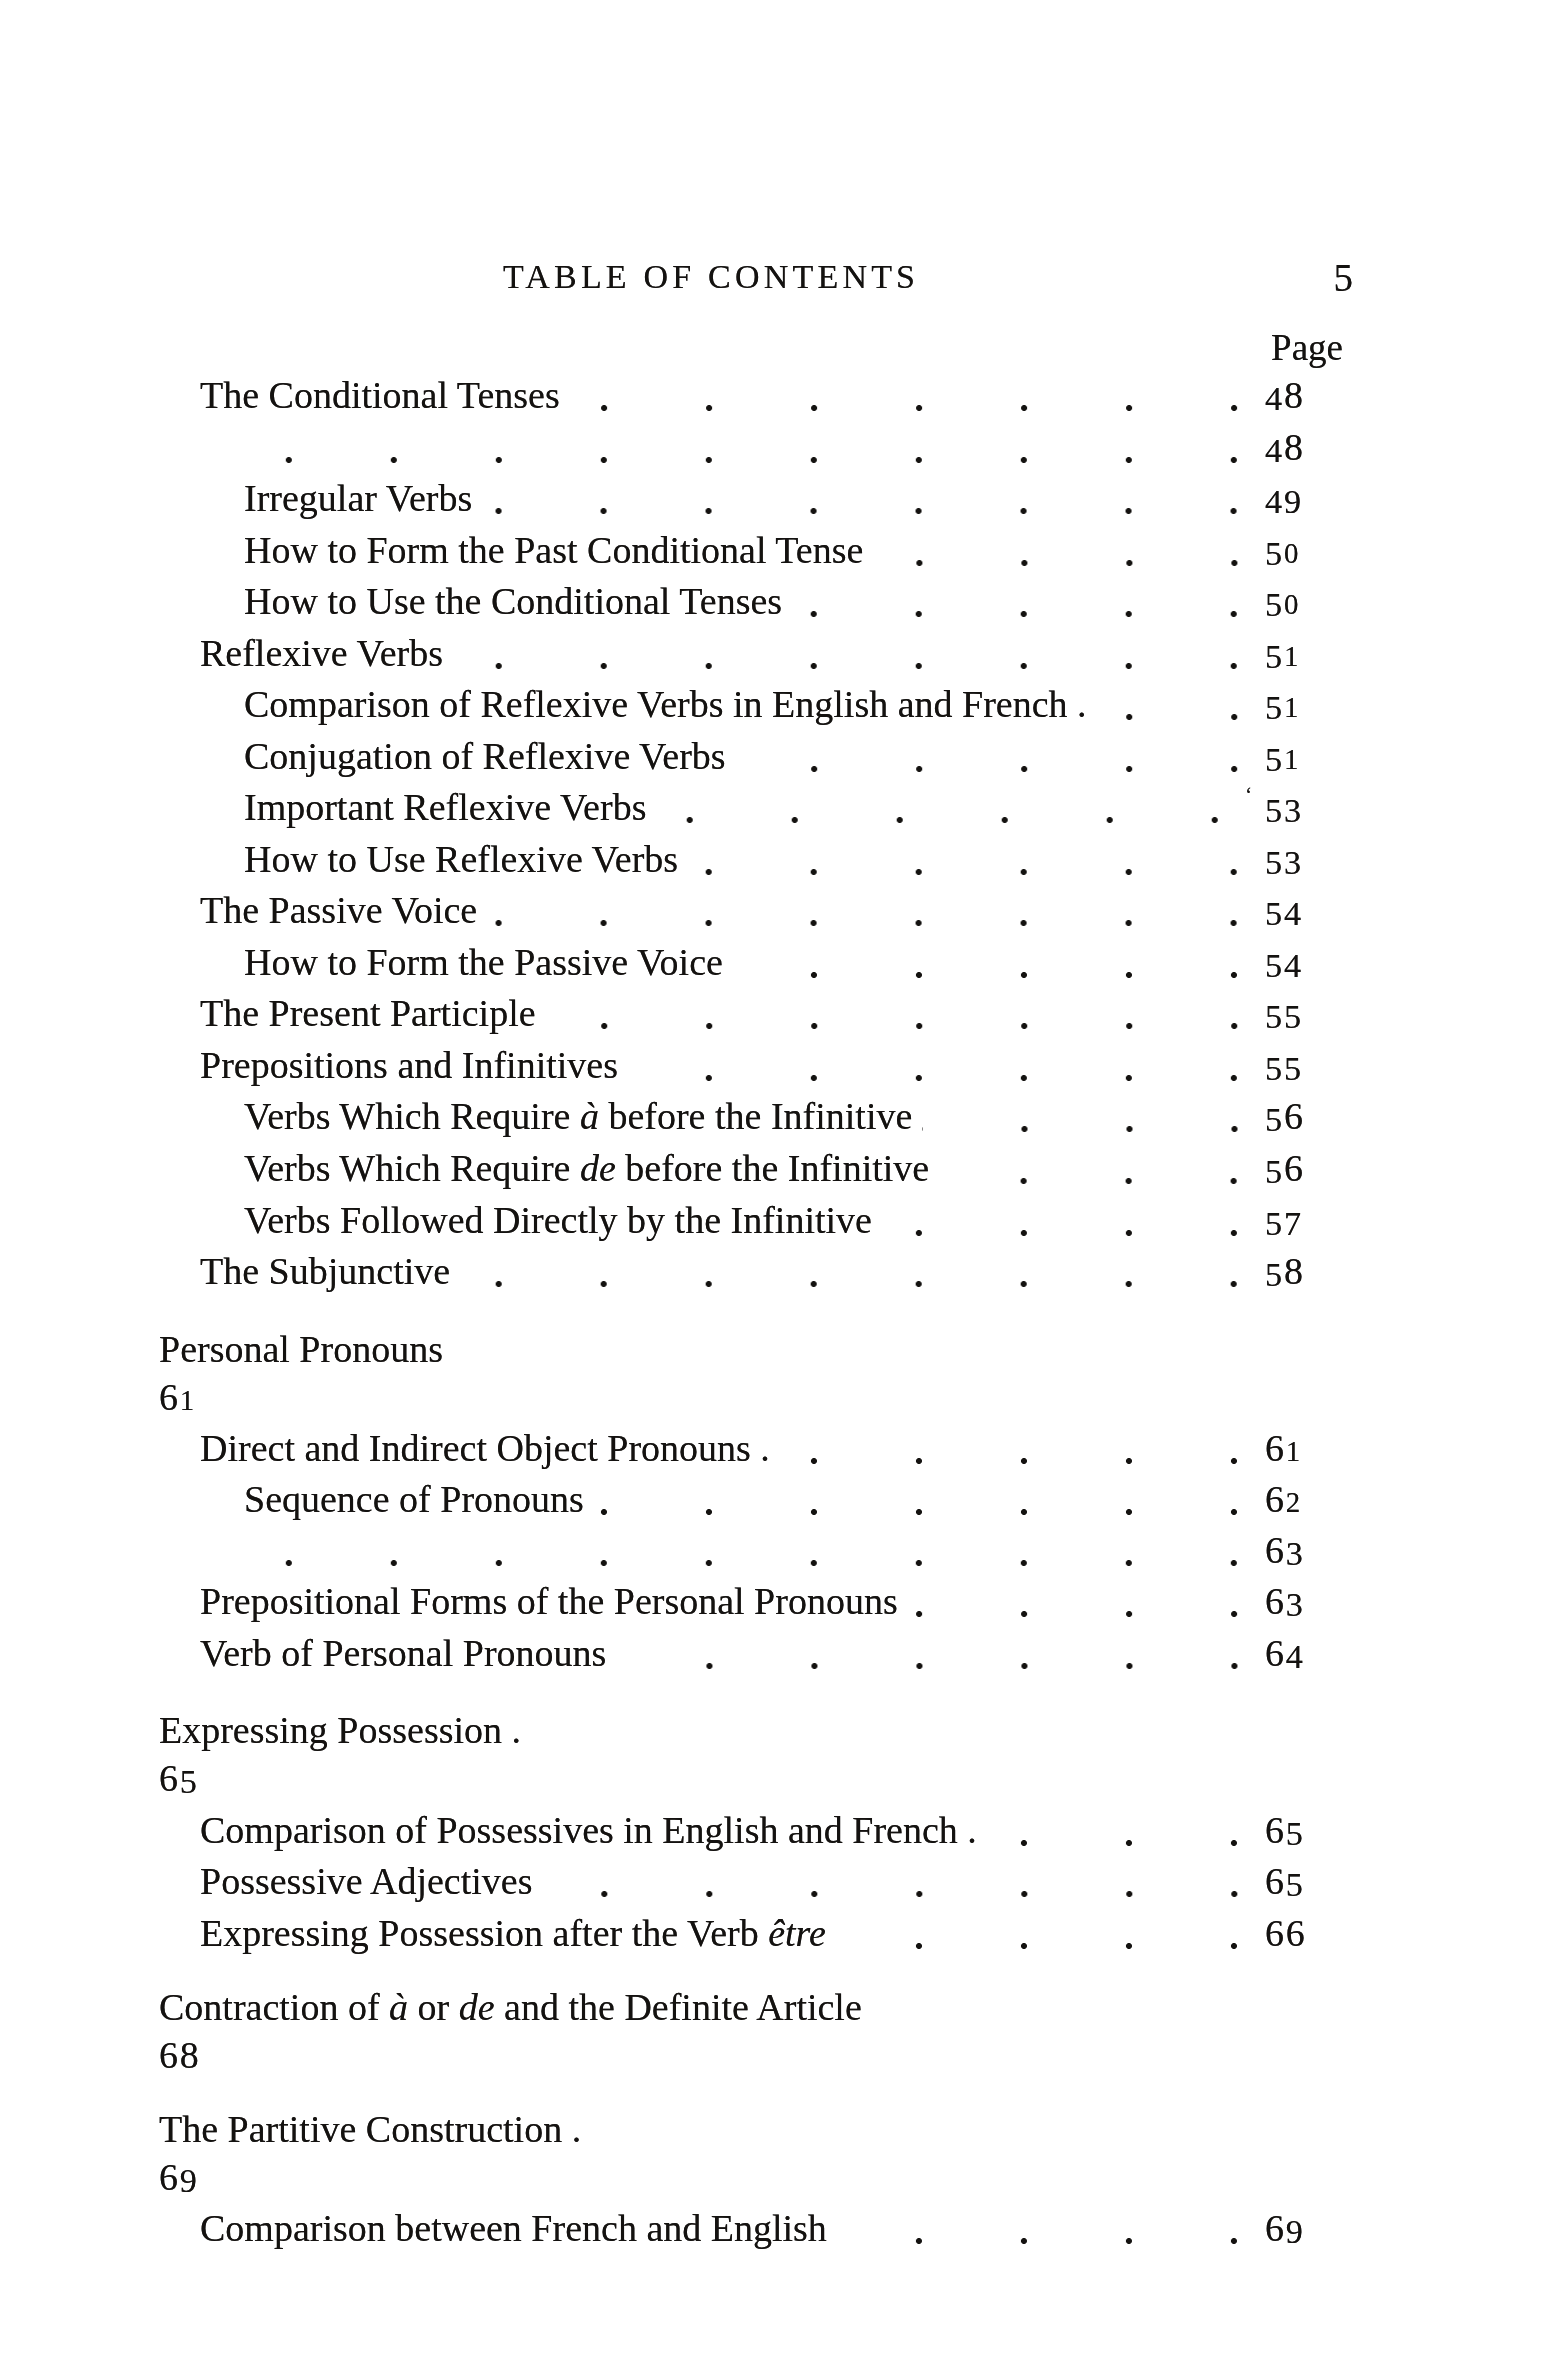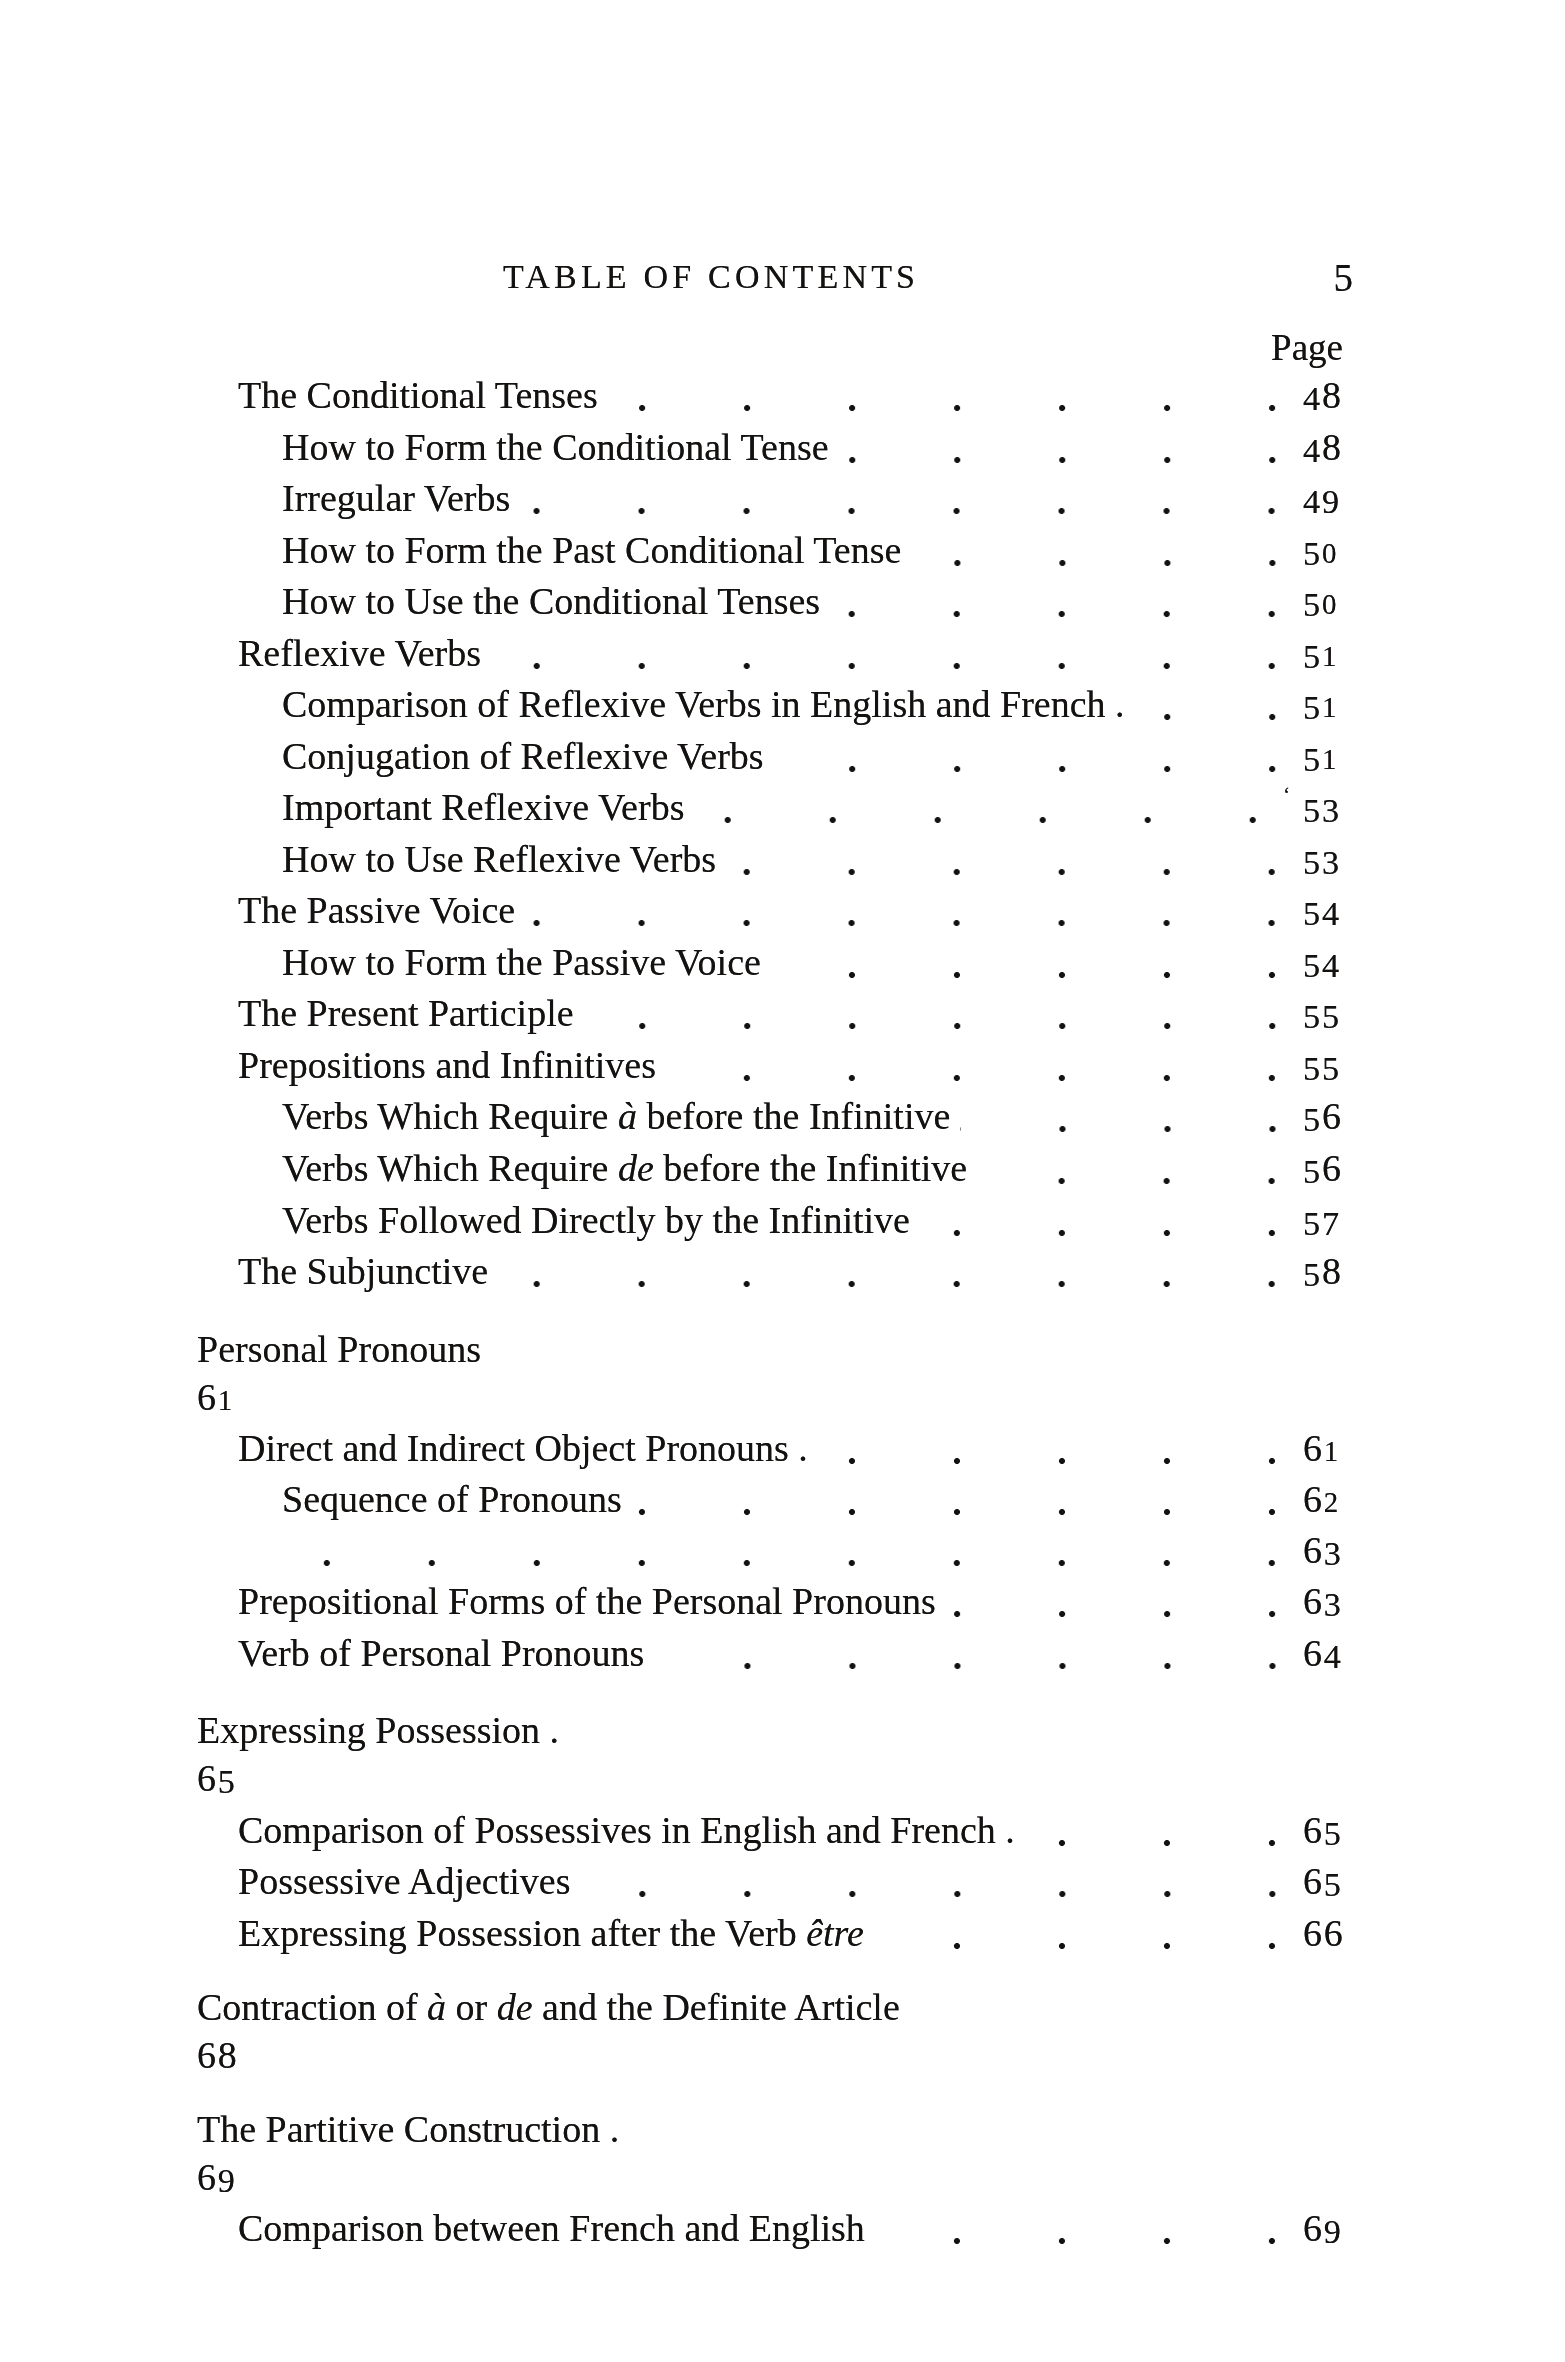--- a/index.html
+++ b/index.html
@@ -21,21 +21,21 @@
   .folio {
     position:absolute; right:212px; top:258px;
     font-size:39px; line-height:39px;
   }
   .page-colhdr {
     position:absolute; right:222px; top:329px;
     font-size:37px; line-height:37px; 
   }
 
   .toc {
-    position:absolute; left:159px; top:371px; width:1185px;margin-left:38px;
+    position:absolute; left:159px; top:371px; width:1185px;
   }
   .row {
     display:flex;
     font-size:38px; line-height:48px;
     white-space:nowrap;
   }
   .row.lvl1 { padding-left:41px; }
   .row.lvl2 { padding-left:85px; }
   .row.gap  { margin-top:26px;flex-direction:column; }
 
@@ -69,21 +69,20 @@
 
 <div class="page-colhdr ink">Page</div>
 
 <div class="toc" id="toc-list">
     <div class="row ink lvl1">
       <span class="t"><span class="seg">The Conditional Tenses</span></span>
       <span class="leader"></span>
       <span class="pg"><span class="dd">4</span><span>8</span></span>
     </div>
     <div class="row ink lvl2">
-      <span class="t"><span class="seg">How to Form the Conditional Tense</span></span>
       <span class="leader"></span>
       <span class="pg"><span class="dd">4</span><span>8</span></span>
     </div>
     <div class="row ink lvl2">
       <span class="t"><span class="seg">Irregular Verbs</span></span>
       <span class="leader"></span>
       <span class="pg"><span class="dd">4</span><span class="dd">9</span></span>
     </div>
     <div class="row ink lvl2">
       <span class="t"><span class="seg">How to Form the Past Conditional Tense</span></span>

